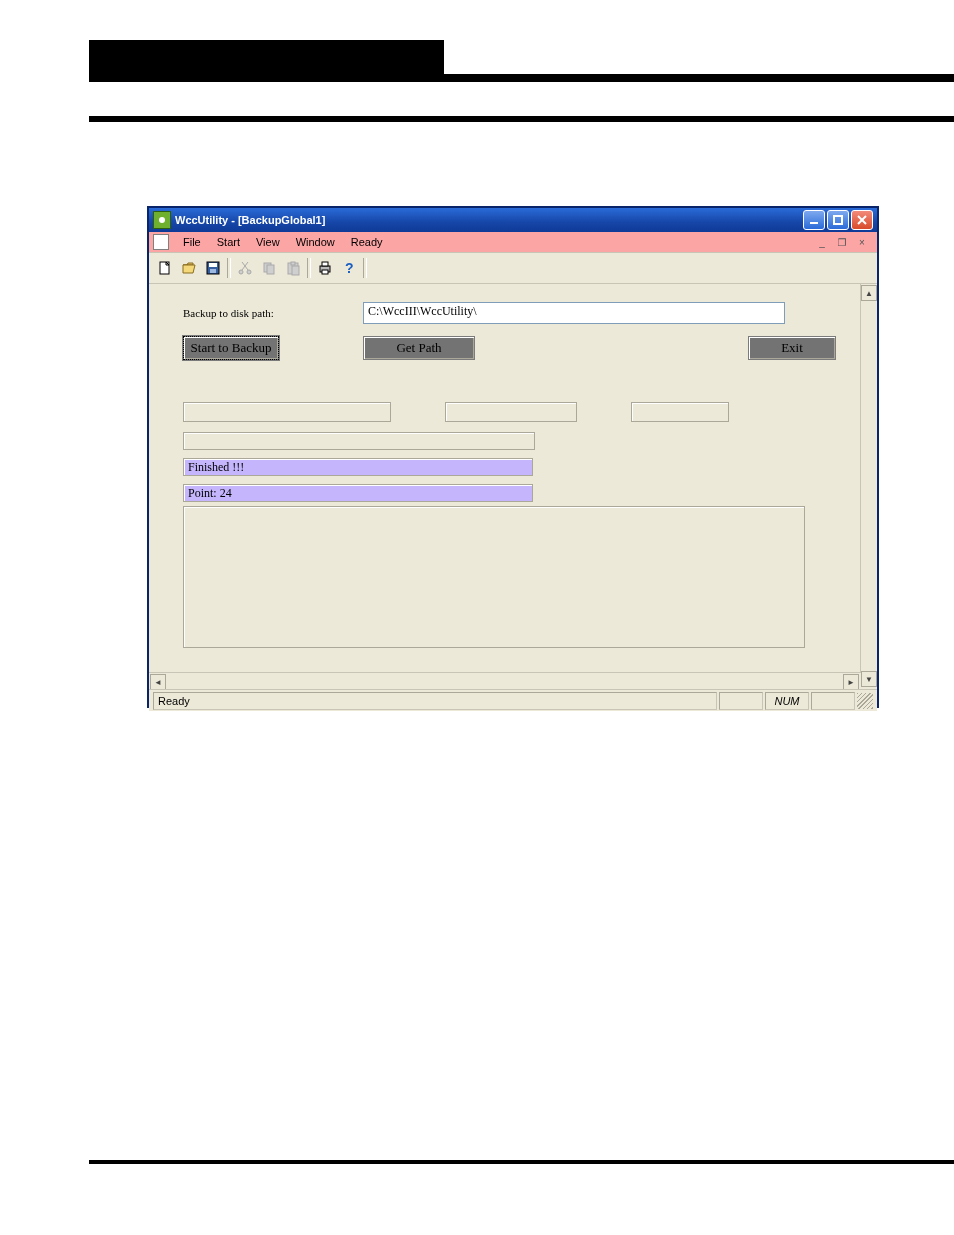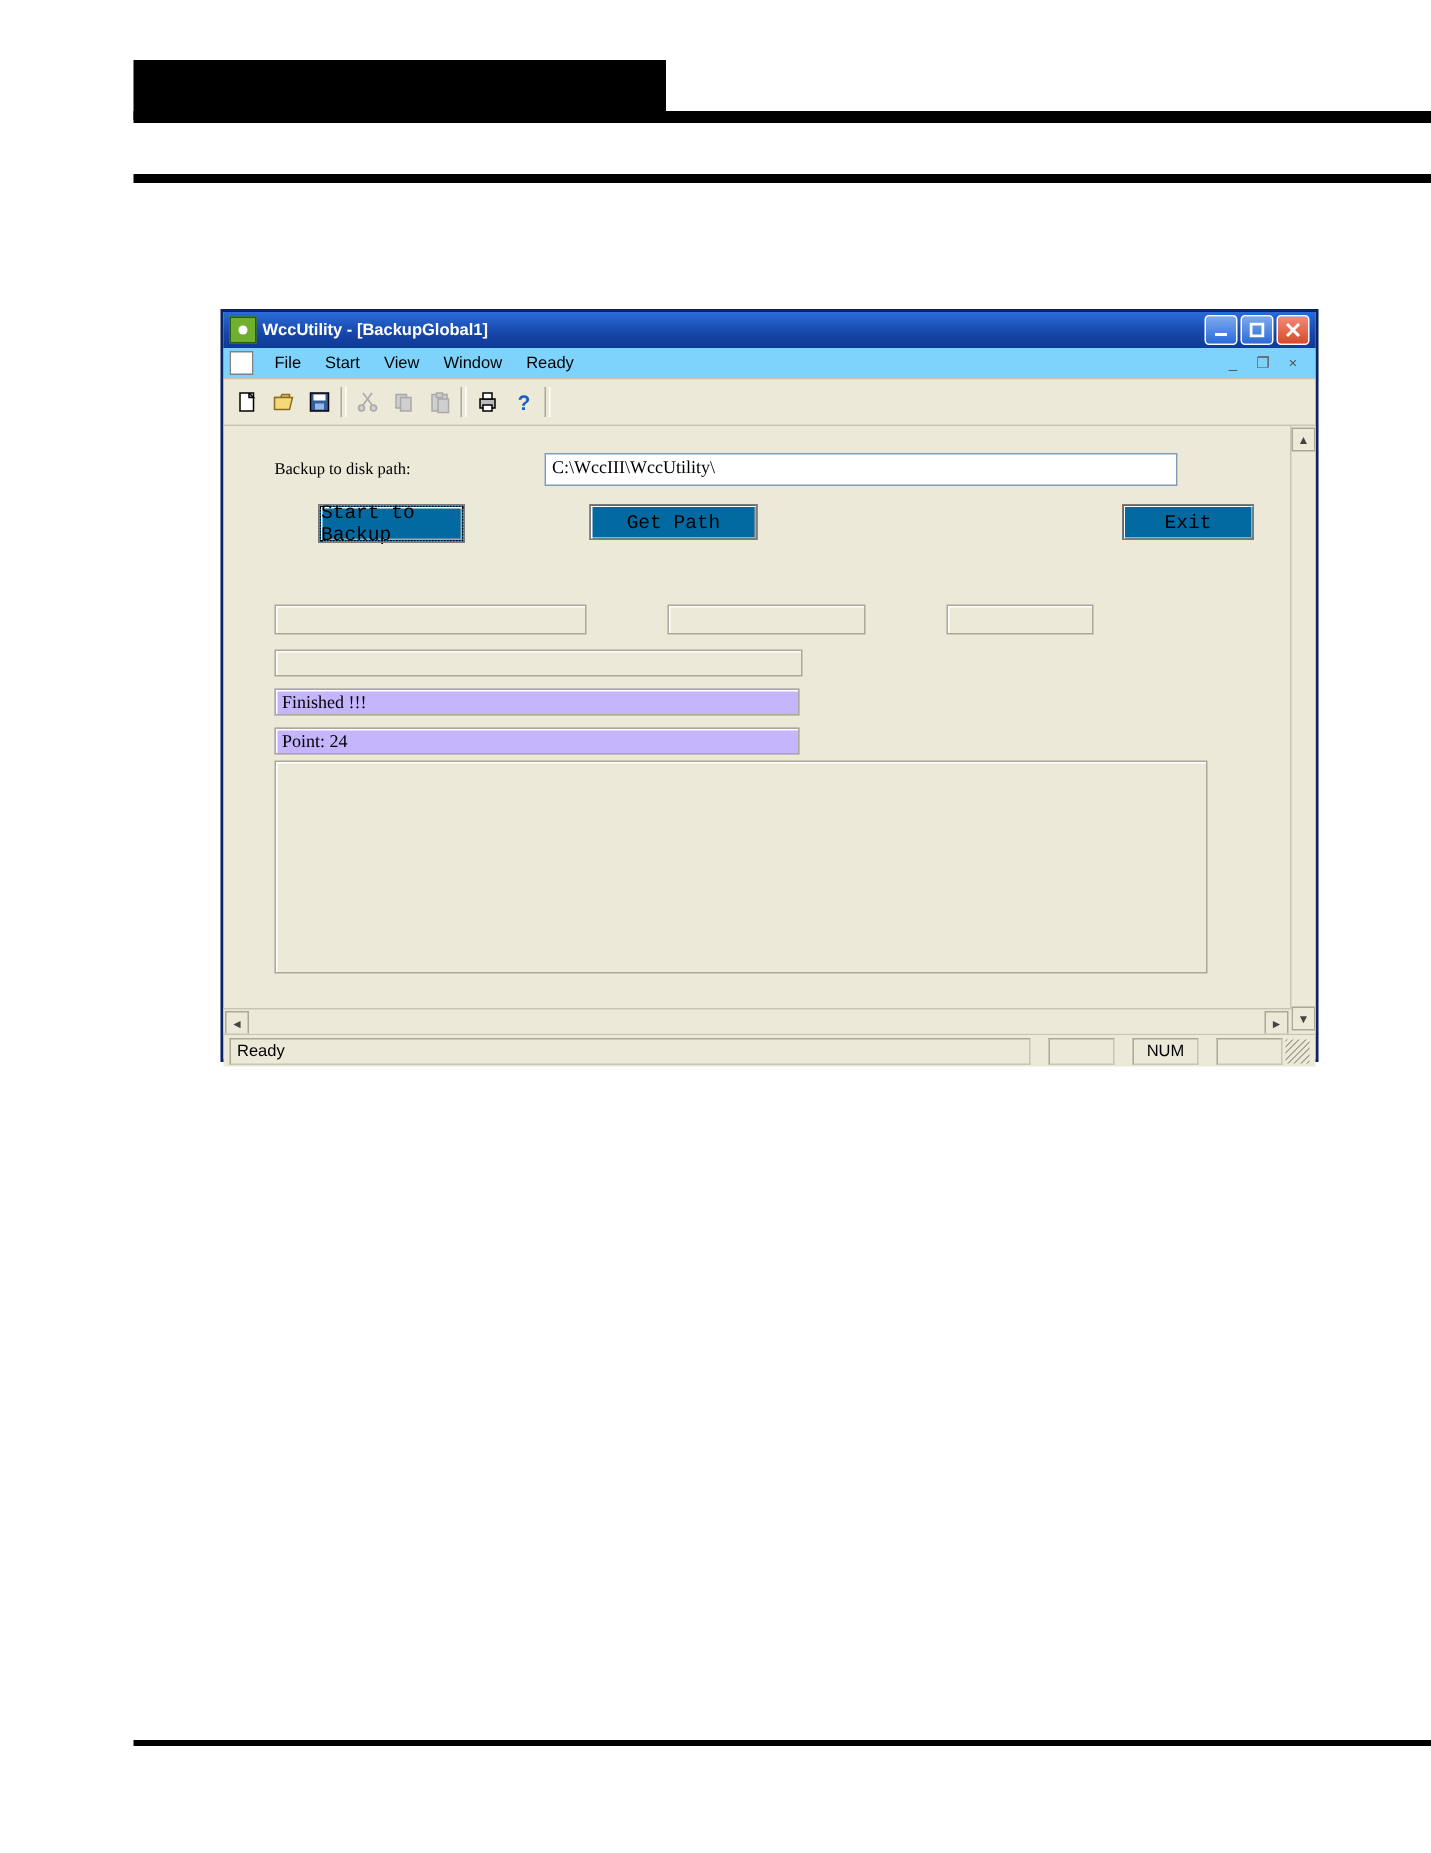--- a/index.html
+++ b/index.html
@@ -16,21 +16,21 @@
             display:flex;align-items:center;color:#fff;font-weight:bold;padding:0 4px;}
   .title-ico{width:16px;height:16px;background:#6fb12f;border:1px solid #2c5e10;margin-right:4px;
              display:flex;align-items:center;justify-content:center;color:#fff;font-size:10px;}
   .title-ctrls{margin-left:auto;display:flex;gap:2px;}
   .ctrl{width:20px;height:18px;display:flex;align-items:center;justify-content:center;
         font-family:Arial;font-size:11px;font-weight:bold;border:1px solid #fff;border-radius:3px;
         background:linear-gradient(to bottom,#7ea9ee,#2a6bd8);color:#fff;cursor:default;}
   .ctrl.close{background:linear-gradient(to bottom,#f28b7a,#d84a2a);}
   .ctrl svg{display:block;}
 
-  .menubar{height:20px;background:#7dd3fc;display:flex;align-items:center;padding:0 4px;
+  .menubar{height:20px;background:#fca5a5;display:flex;align-items:center;padding:0 4px;
            border-bottom:1px solid #c9c5b6;justify-content:space-between;}
   .doc-ico{width:14px;height:14px;border:1px solid #808080;background:#fff;margin-right:6px;}
   .menu-item{padding:2px 8px;color:#000;}
   .mdi-ctrls{margin-left:auto;display:flex;gap:6px;padding-right:4px;color:#555;}
   .mdi-ctrls span{width:14px;height:14px;display:flex;align-items:center;justify-content:center;font-size:10px;}
 
   .toolbar{height:26px;background:#ece9d8;border-bottom:1px solid #c9c5b6;display:flex;align-items:center;padding:2px 4px;gap:0;}
   .tbtn{width:22px;height:22px;display:flex;align-items:center;justify-content:center;border:1px solid transparent;}
   .tbtn svg{display:block;}
   .tsep{width:2px;height:20px;border-left:1px solid #aca899;border-right:1px solid #fff;margin:0 2px;}
@@ -44,45 +44,45 @@
   .sbtn.bottom{position:absolute;bottom:1px;left:0;right:0;}
   .hscroll{position:absolute;left:0;bottom:0;right:16px;height:16px;background:#ece9d8;border-top:1px solid #c9c5b6;}
   .hscroll .sbtn{display:inline-flex;margin:1px;}
   .hscroll .sbtn.right{position:absolute;right:1px;top:0;}
 
   .content{position:absolute;left:0;top:0;right:16px;bottom:16px;padding:18px 18px 6px 34px;box-sizing:border-box;}
   .row{display:flex;align-items:center;}
   .label{width:180px;font-family:"Times New Roman",serif;font-size:11px;}
   .txtbox{height:18px;border:1px solid #7f9db9;background:#fff;padding:1px 4px;font-family:"Times New Roman",serif;font-size:12px;}
   .path-box{width:412px;}
-  .button{height:22px;border:1px solid #7b7b7b;background:#0369a1;
+  .button{height:22px;border:1px solid #7b7b7b;background:#737373;
           box-shadow:inset 1px 1px 0 #fff, inset -1px -1px 0 #aca899;
           display:inline-flex;align-items:center;justify-content:center;
-          font-family:Liberation Mono, monospace;font-size:13px;margin-left:30px;}
+          font-family:Liberation Serif, serif;font-size:13px;}
   .btn-backup{width:94px;border:1px dotted #000;outline:1px solid #7b7b7b;}
   .btn-getpath{width:110px;}
   .btn-exit{width:86px;}
 
   .midrow{margin-top:42px;display:flex;gap:54px;}
   .cell{height:18px;border:1px solid #aca899;background:#ece9d8;
         box-shadow:inset 1px 1px 0 #fff;}
   .cell.a{width:206px;} .cell.b{width:130px;} .cell.c{width:96px;}
 
   .widebox{margin-top:10px;width:350px;height:16px;border:1px solid #aca899;background:#ece9d8;
            box-shadow:inset 1px 1px 0 #fff;}
   .status-line{margin-top:8px;width:350px;height:18px;border:1px solid #aca899;background:#c4b5fd;
                box-shadow:inset 1px 1px 0 #fff;padding:1px 4px;font-family:"Times New Roman",serif;font-size:12px;box-sizing:border-box;}
   .bigbox{margin-top:4px;width:620px;height:140px;border:1px solid #aca899;background:#ece9d8;
           box-shadow:inset 1px 1px 0 #fff;}
 
   .statusbar{height:21px;background:#ece9d8;border-top:1px solid #c9c5b6;display:flex;align-items:center;
              font-size:11px;padding:0 4px;}
   .status-left{flex:1;border:1px solid #c9c5b6;border-top-color:#aca899;border-left-color:#aca899;height:16px;padding:0 4px;display:flex;align-items:center;}
   .status-cell{width:42px;height:16px;border:1px solid #c9c5b6;border-top-color:#aca899;border-left-color:#aca899;
-               margin-left:12px;display:flex;align-items:center;justify-content:center;}
+               margin-left:2px;display:flex;align-items:center;justify-content:center;font-style:italic;}
   .grip{width:16px;height:16px;margin-left:2px;
         background:repeating-linear-gradient(135deg,#aca899 0 1px,transparent 1px 3px);}
 </style>
 </head>
 <body>
 
 <div class="page">
   <div class="black-cap"></div>
   <div class="hr1"></div>
   <div class="hr2"></div>

